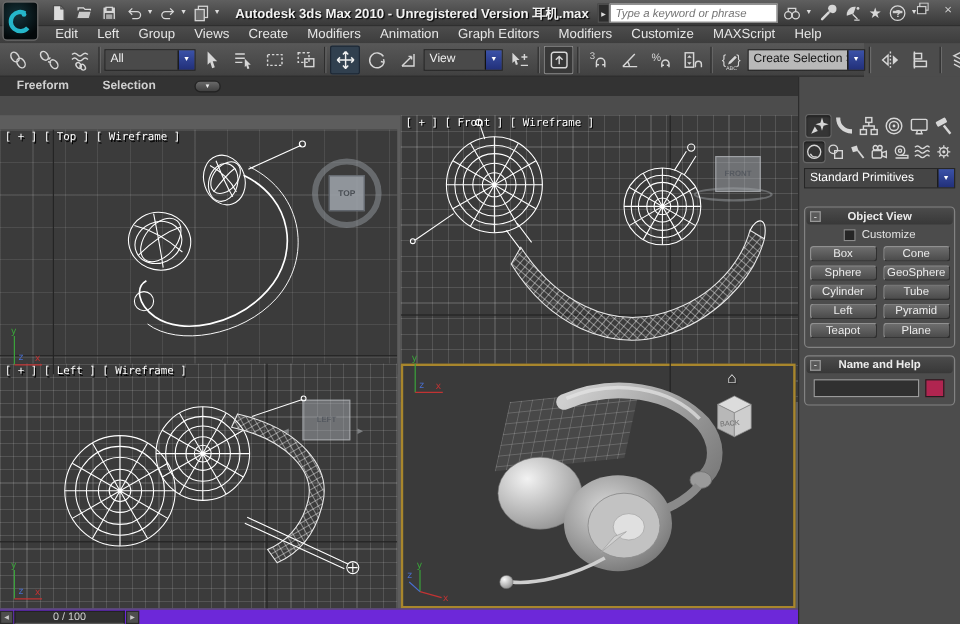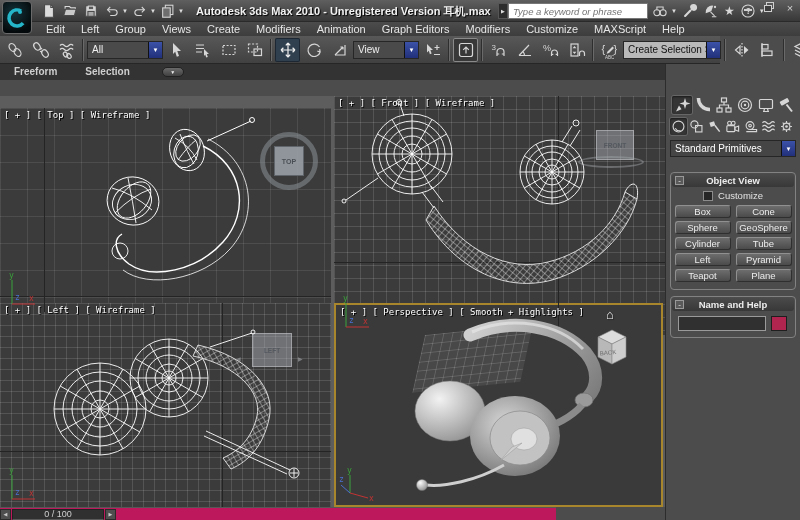--- a/index.html
+++ b/index.html
@@ -125,21 +125,21 @@
           border:1px solid #2f2f2f; border-top-color:#909090; border-left-color:#909090;
           border-radius:3px; color:#ececec; font-size:9.5px; display:flex; align-items:center;
           justify-content:center; }
   .checkbox { width:10px; height:10px; background:#262626; border:1px solid #8c8c8c; }
   .cb-label { color:#e2e2e2; font-size:9.5px; margin-left:5px; }
   .namefield { width:88px; height:15px; background:#303030; border:1px solid #9a9a9a;
                color:#eee; font-size:10px; padding:0 3px; font-family:"Liberation Sans",sans-serif; }
   .swatch { width:16px; height:15px; border:1px solid #1f1f1f; }
 
   
-  .statusbar { left:0; top:507px; width:556px; height:13px; background:#be185d;
+  .statusbar { left:0; top:507px; width:665px; height:13px; background:#6d28d9;
                border-top:1px solid #575757; display:flex; align-items:center; }
   .tlbtn { width:11px; height:11px; background:#4e4e4e; border:1px solid #2a2a2a; color:#c8c8c8;
            font-size:5px; display:flex; align-items:center; justify-content:center; flex:none; }
   .tlfield { width:92px; height:11px; background:#303030; border:1px solid #222;
              border-bottom-color:#5a5a5a; color:#cfcfcf; font-size:9px; display:flex;
              align-items:center; justify-content:center; margin:0 1px; flex:none; }
 </style>
 </head>
 <body>
 
@@ -684,21 +684,20 @@
       <svg class="abs tripod" width="38" height="40">
         <line x1="10" y1="34" x2="10" y2="10" stroke="#3aa23a"></line>
           <line x1="10" y1="34" x2="33" y2="34" stroke="#c23333"></line>
         <text x="7" y="8" fill="#3aa23a">y</text>
         <text x="27" y="31" fill="#c23333">x</text>
         <text x="13" y="30" fill="#4a6fd0">z</text>
       </svg>
     </div>
 
     <div class="abs vp" style="left:334px;top:207px;width:329px;height:204px;background:#3a3a3a;border:2px solid #a8862c">
-      <div class="abs vplabel">[ + ] [ Perspective ] [ Smooth + Highlights ]</div>
       <span class="abs homeicon" style="left:270px;top:2px">⌂</span>
       <svg class="abs model" width="325" height="200" viewBox="0 0 325 200">
         <defs>
           <pattern id="pgrid" width="9" height="9" patternUnits="userSpaceOnUse">
             <path d="M0,0 H9 M0,0 V9" stroke="rgba(215,215,215,0.5)" stroke-width="0.7" fill="none"></path>
           </pattern>
           <radialGradient id="gFar" cx="35%" cy="30%" r="80%">
               <stop offset="0%" stop-color="#f2f2f2"></stop>
               <stop offset="100%" stop-color="#8f8f8f"></stop>
             </radialGradient>

